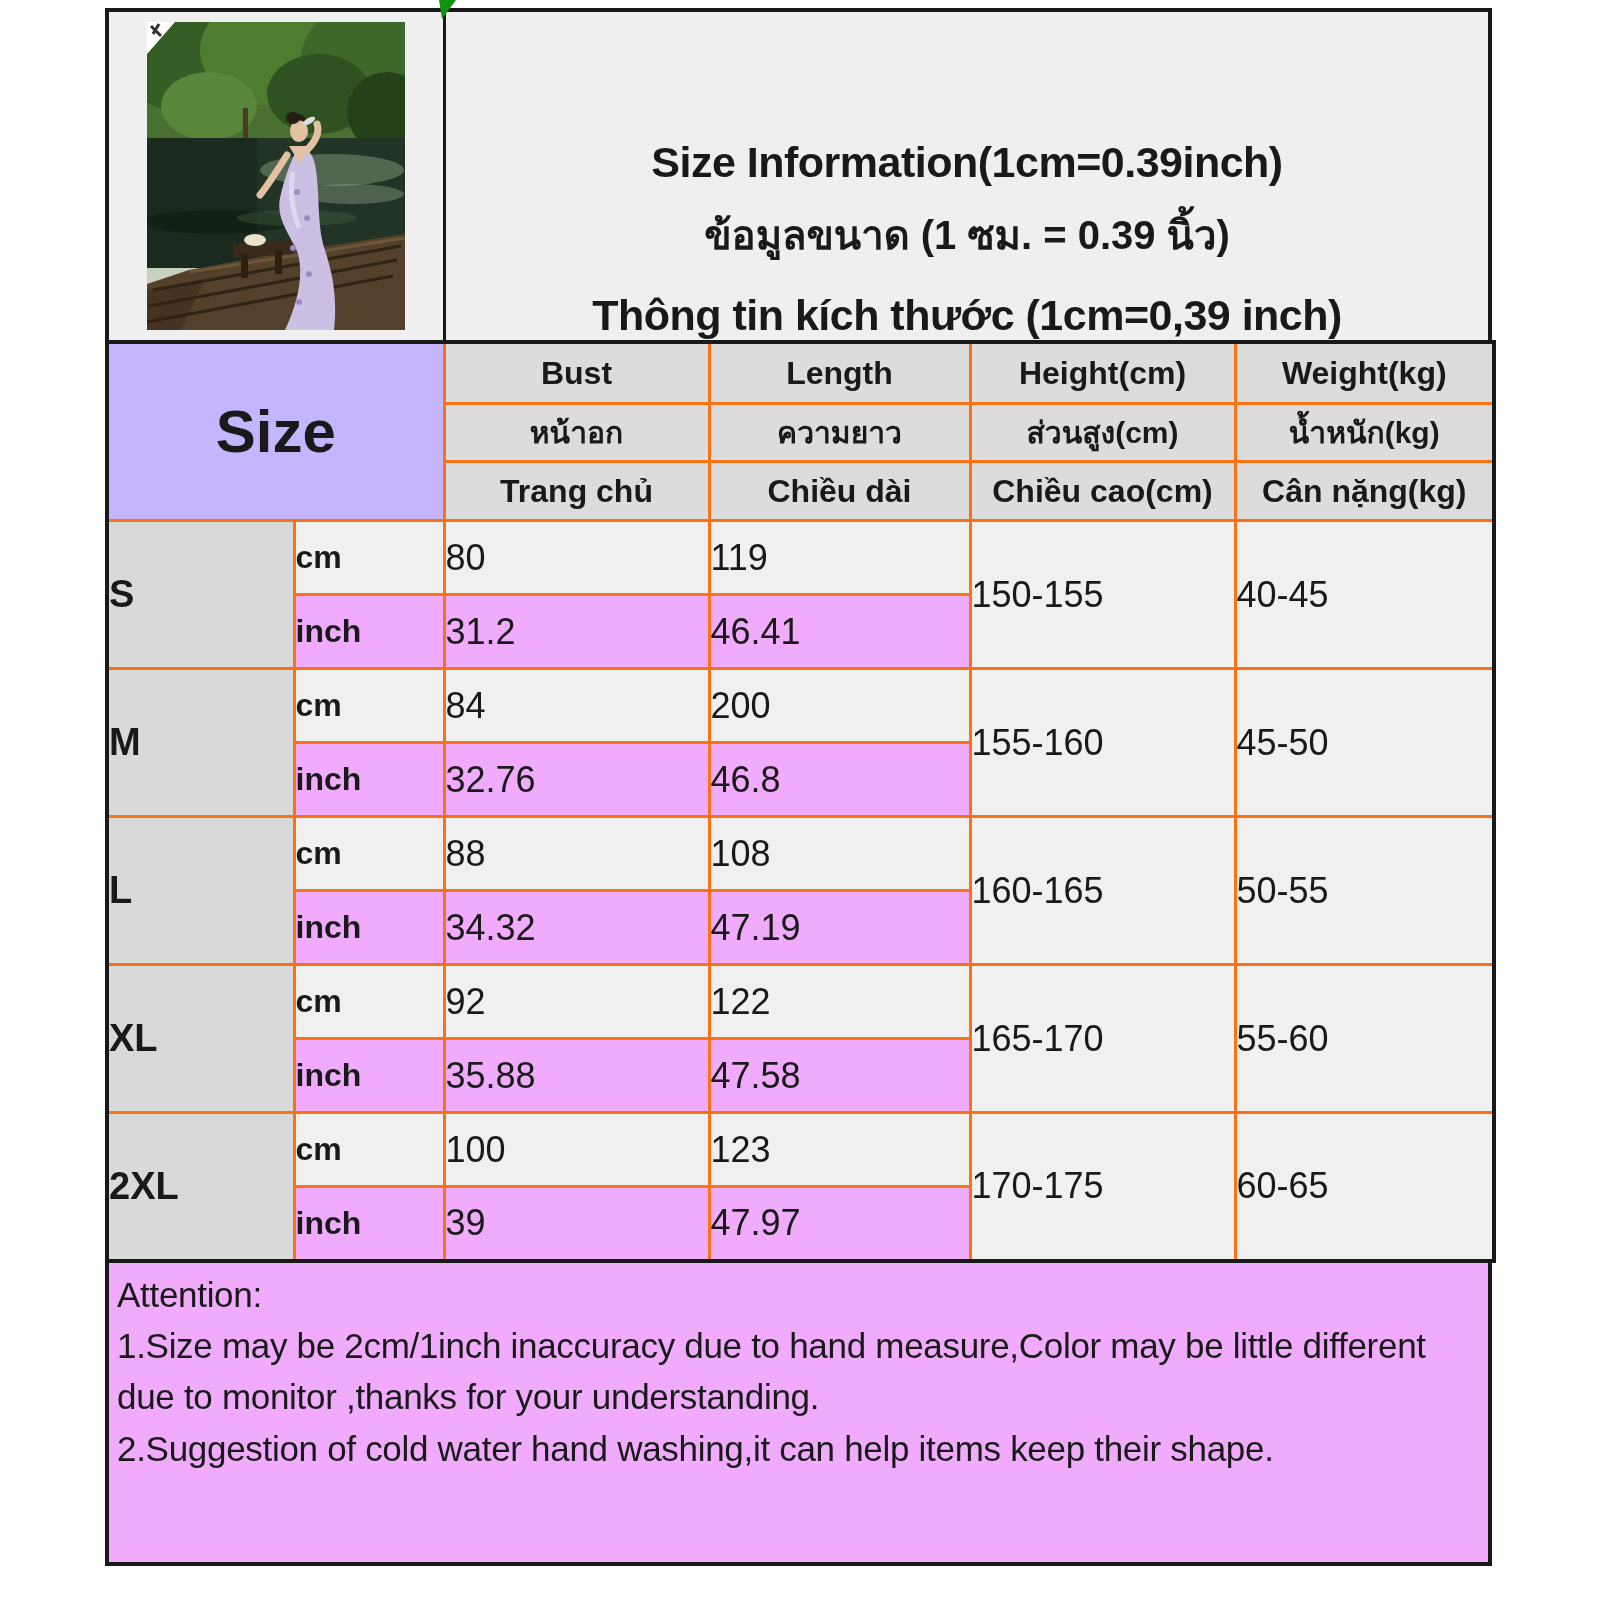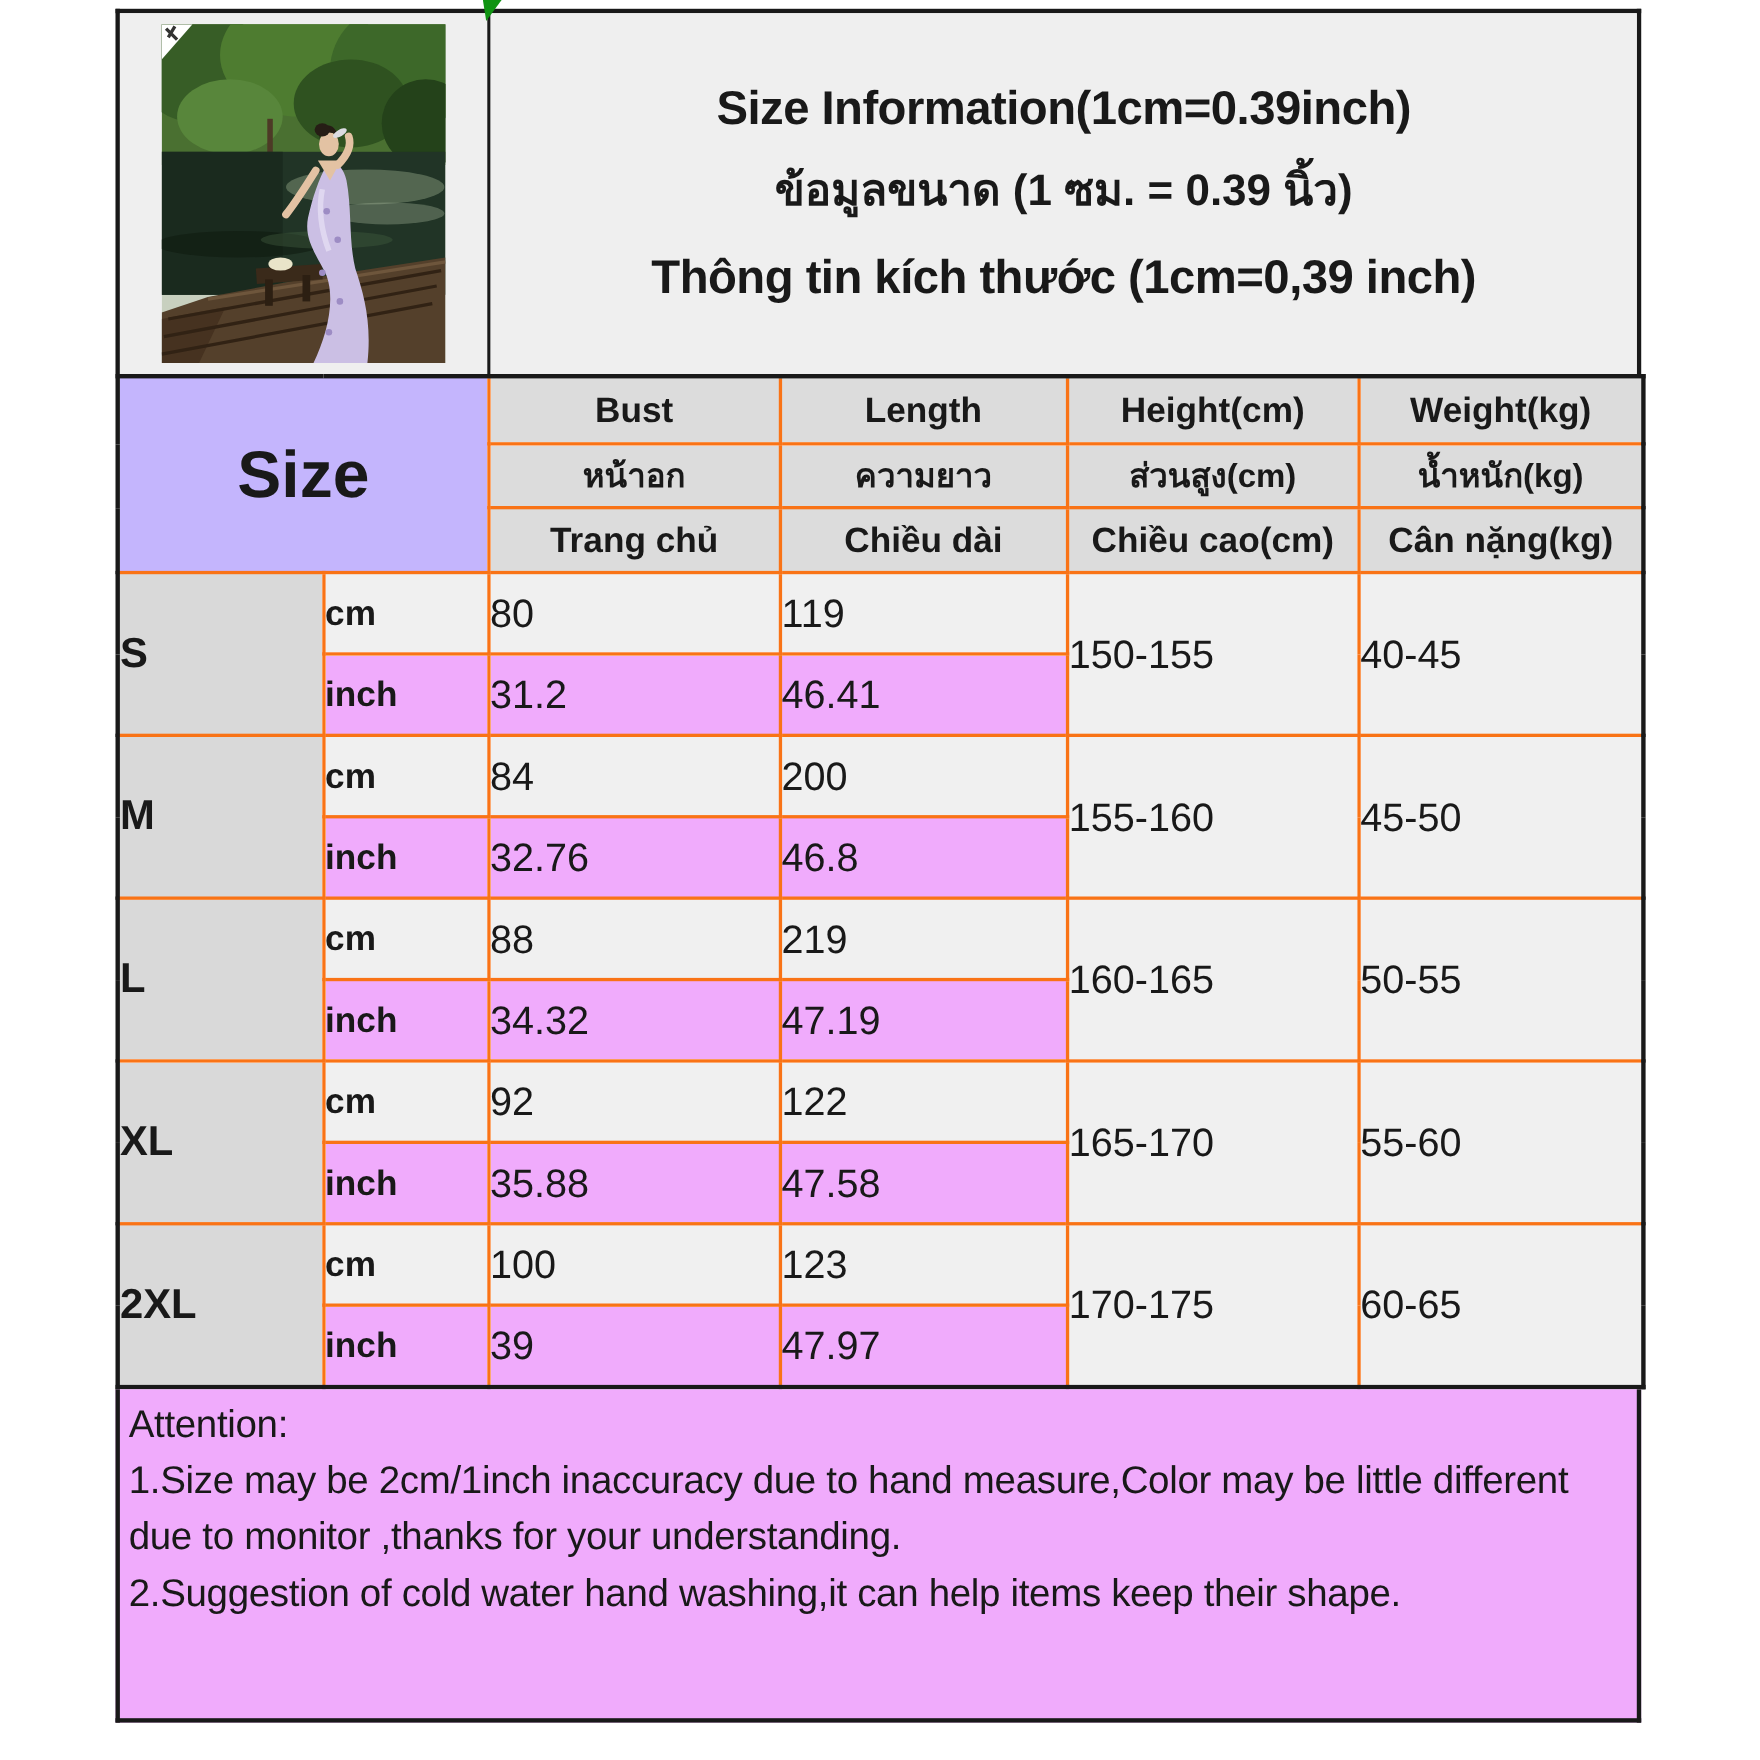--- a/index.html
+++ b/index.html
@@ -34,21 +34,21 @@
     display: flex;
     align-items: center;
     justify-content: center;
     background: #efefef;
   }
   .title-cell {
     flex: 1;
     display: flex;
     flex-direction: column;
     align-items: center;
-    justify-content: center;
+    justify-content: flex-end;
     text-align: center;
     background: #efefef;
   }
   .title-en { font-size: 43px; font-weight: bold; letter-spacing: -0.5px; }
   .title-th { font-size: 40px; font-weight: bold; margin-top: 16px; }
   .title-vi { font-size: 43px; font-weight: bold; margin-top: 24px; letter-spacing: -0.5px; }
   
   table.t {
     border-collapse: collapse;
     table-layout: fixed;
@@ -221,21 +221,21 @@
       <tr class="r-in">
         <td class="unit">inch</td>
         <td class="val">32.76</td>
         <td class="val">46.8</td>
       </tr>
 
       <tr class="r-cm">
         <td class="size-label" rowspan="2">L</td>
         <td class="unit">cm</td>
         <td class="val">88</td>
-        <td class="val">219</td>
+        <td class="val">108</td>
         <td class="val" rowspan="2">160-165</td>
         <td class="val" rowspan="2">50-55</td>
       </tr>
       <tr class="r-in">
         <td class="unit">inch</td>
         <td class="val">34.32</td>
         <td class="val">47.19</td>
       </tr>
 
       <tr class="r-cm">

